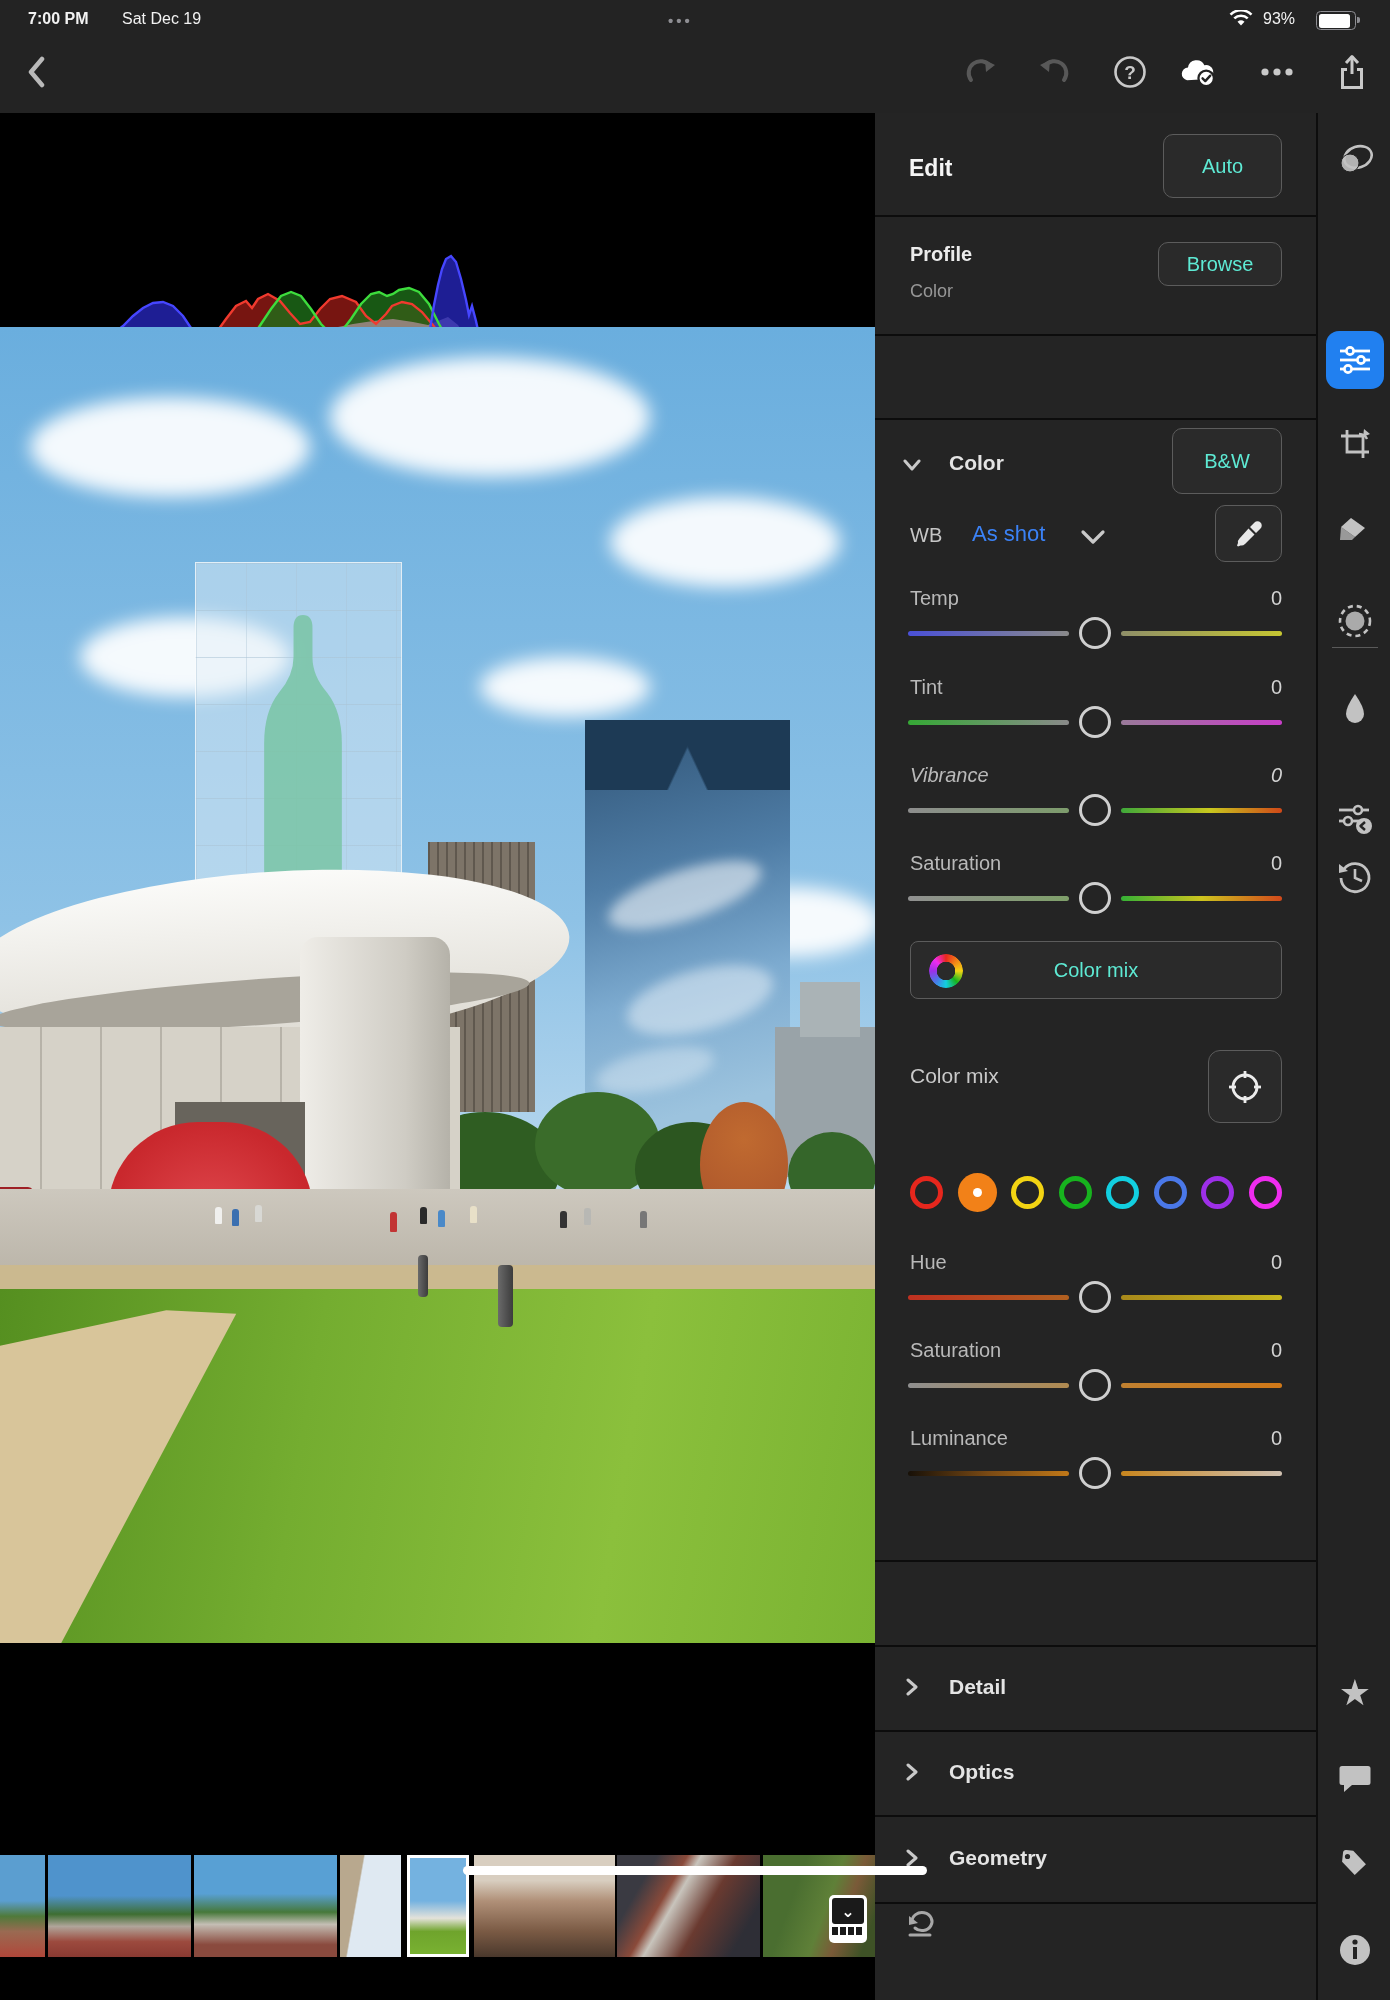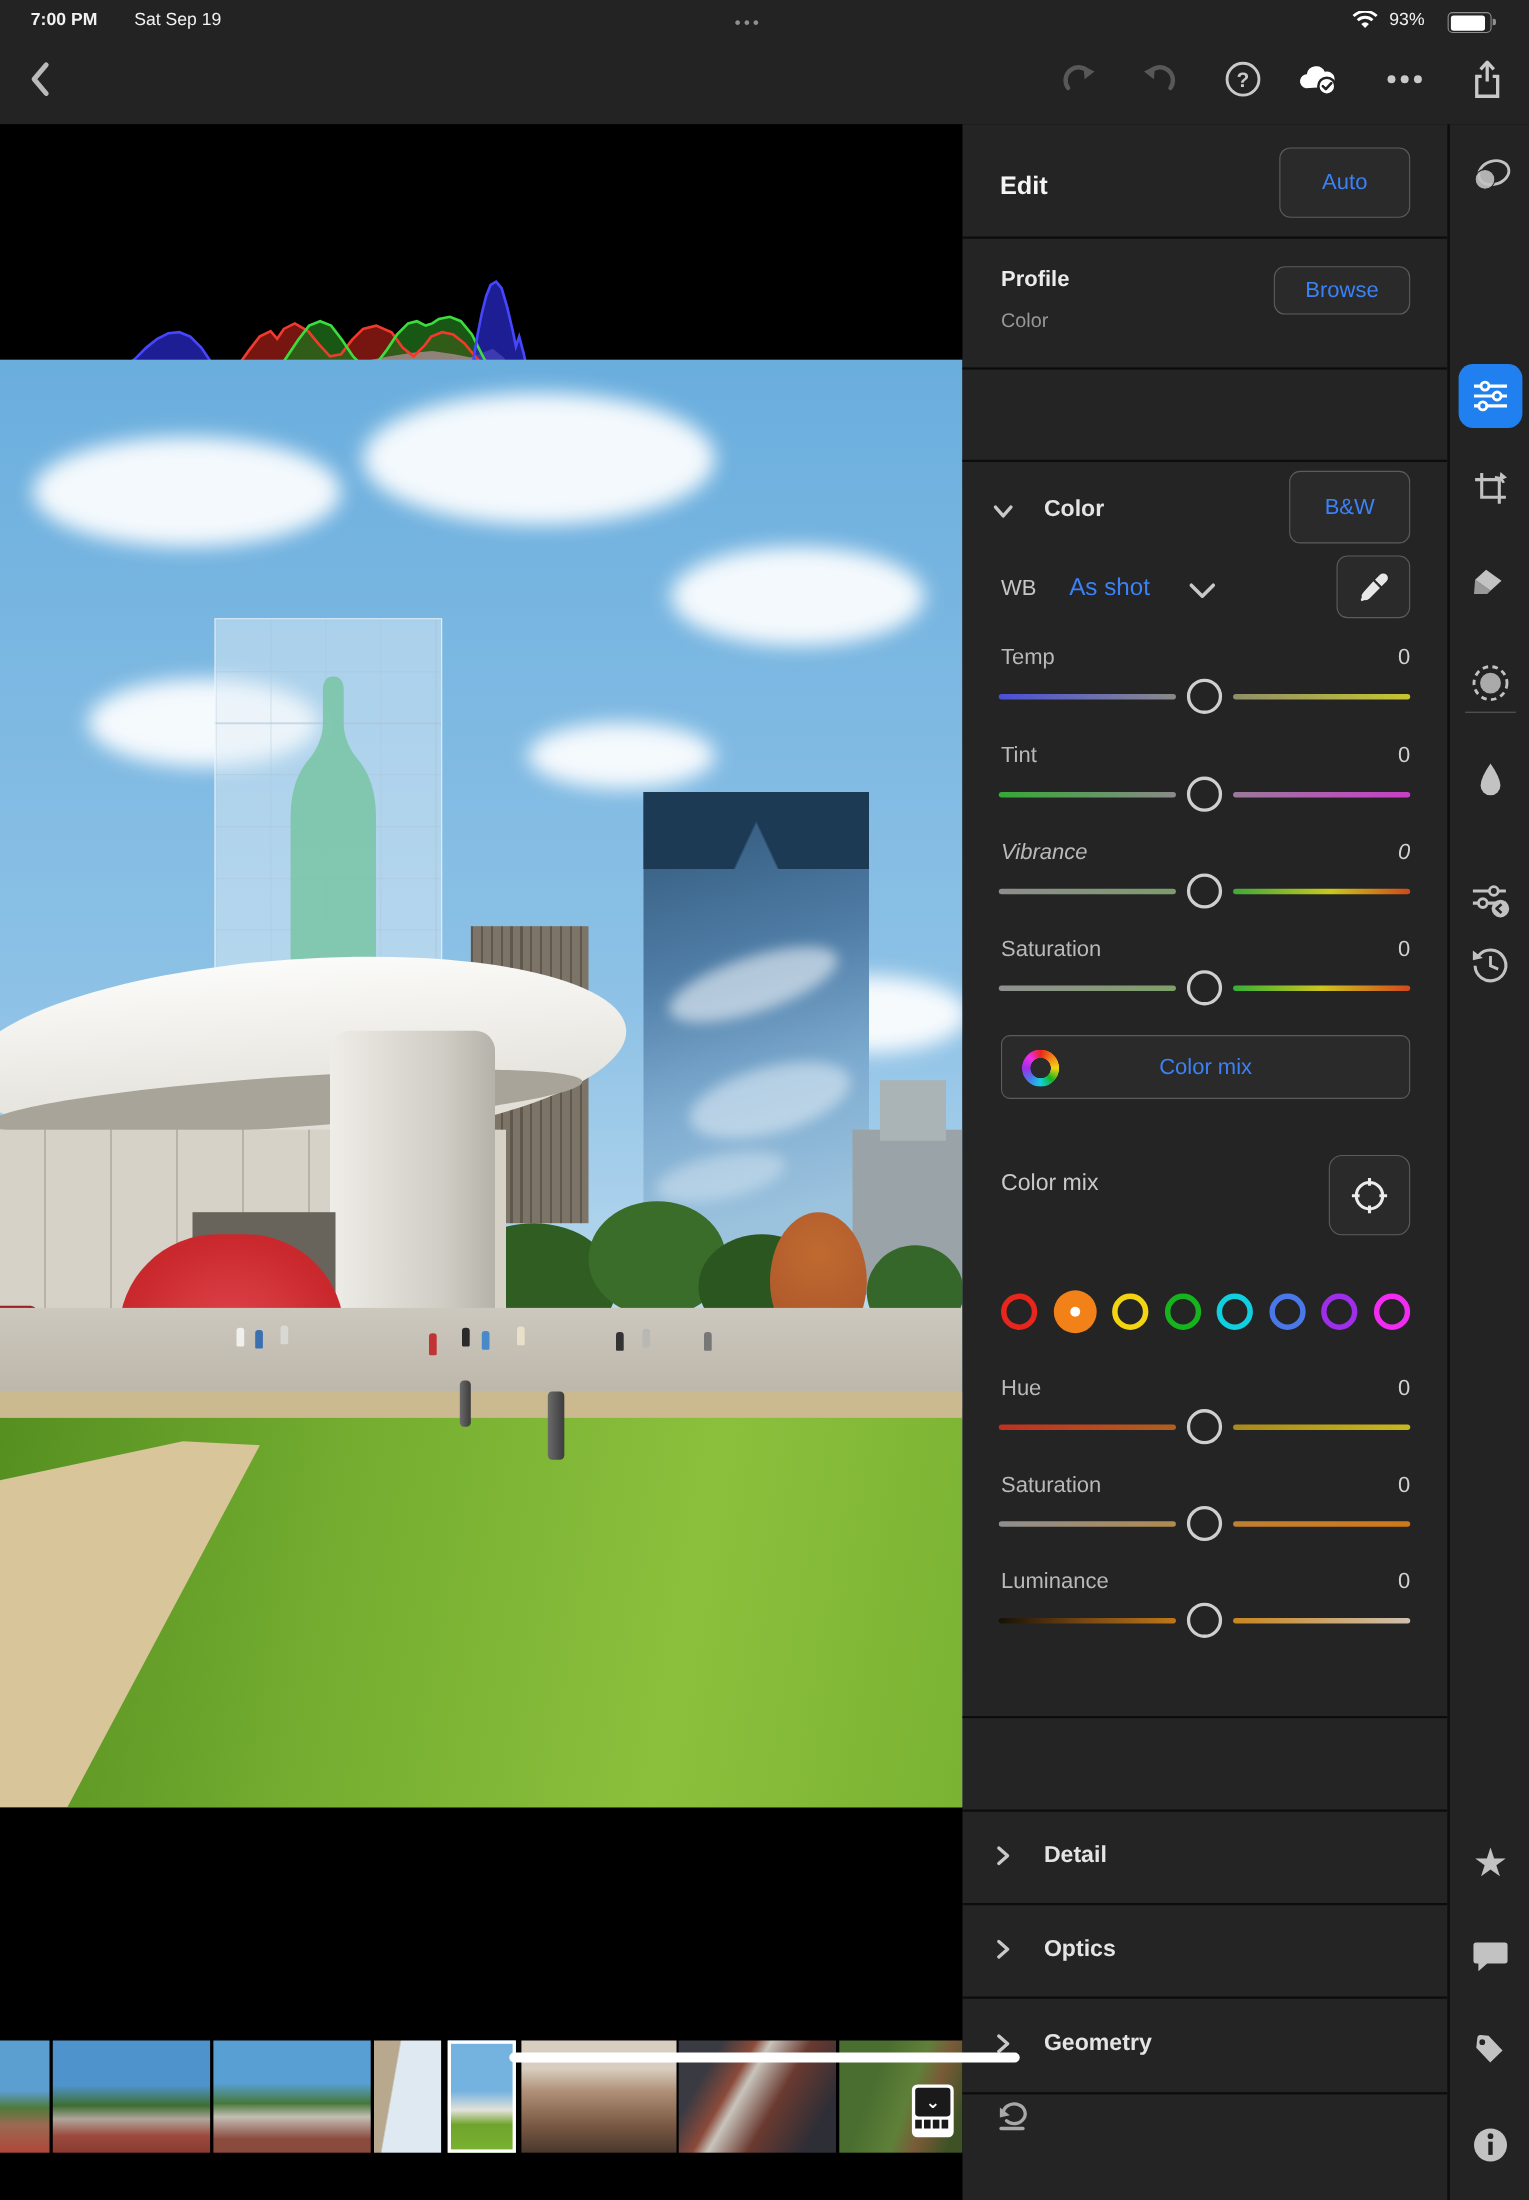--- a/index.html
+++ b/index.html
@@ -61,21 +61,21 @@
   .badge{position:absolute;right:8px;top:40px;width:38px;height:48px;background:#fff;border-radius:5px;padding:3px;box-sizing:border-box;}
   .badge .chev{width:32px;height:26px;background:#1a1a1a;border-radius:3px;color:#fff;font-size:16px;font-weight:700;
      display:flex;align-items:center;justify-content:center;}
   .badge .sq{display:flex;gap:2px;margin-top:3px;}
   .badge .sq i{width:6px;height:8px;background:#1a1a1a;}
   .home-indicator{left:463px;top:1866px;width:464px;height:9px;background:#fff;border-radius:5px;z-index:50;}
 
   
   .panel{left:875px;top:113px;width:441px;height:1887px;background:#242424;}
   .sect-divider{position:absolute;left:0;width:441px;height:2px;background:#0c0c0c;}
-  .p-btn{position:absolute;background:#2a2a2a;border:1.5px solid #5c5c5c;border-radius:10px;color:#3b82f6;
+  .p-btn{position:absolute;background:#2a2a2a;border:1.5px solid #5c5c5c;border-radius:10px;color:#5eead4;
      font-size:20px;display:flex;align-items:center;justify-content:center;box-sizing:border-box;}
   .hdr-chev{position:absolute;left:28px;width:18px;height:18px;}
   .hdr-label{position:absolute;left:74px;color:#e4e4e4;font-size:21px;font-weight:700;}
   .slider{position:absolute;left:33px;width:374px;height:72px;}
   .slider .lab{position:absolute;left:2px;top:0;color:#b9b9b9;font-size:20px;}
   .slider .val{position:absolute;right:0;top:0;color:#d2d2d2;font-size:20px;}
   .slider .seg{position:absolute;top:44px;height:5px;border-radius:3px;}
   .slider .seg.l{left:0;width:161px;}
   .slider .seg.r{left:213px;width:161px;}
   .slider .knob{position:absolute;left:171px;top:30px;width:32px;height:32px;border-radius:50%;
@@ -93,21 +93,21 @@
   .rail-div{position:absolute;left:14px;top:534px;width:46px;height:1px;background:#5a5a5a;}
   .glyph{color:#c2c2c2;}
 </style>
 </head>
 <body>
 
 <div class="screen">
 
   <div class="abs topbar">
     <div class="abs status-time">7:00 PM</div>
-    <div class="abs status-date">Sat Sep 19</div>
+    <div class="abs status-date">Sat Dec 19</div>
     <div class="abs status-center-dots">•••</div>
     <div class="abs" style="left:1228px;top:10px;">
       <svg width="26" height="18" viewBox="0 0 26 18">
           <path d="M13 15.5 L9.5 11.8 A5.4 5.4 0 0 1 16.5 11.8 Z" fill="#fff"></path>
           <path d="M6.3 8.4 A9.6 9.6 0 0 1 19.7 8.4" stroke="#fff" stroke-width="2.6" fill="none"></path>
           <path d="M2.5 4.6 A15 15 0 0 1 23.5 4.6" stroke="#fff" stroke-width="2.6" fill="none"></path>
         </svg>
     </div>
     <div class="abs status-pct">93%</div>
     <div class="abs battery">

